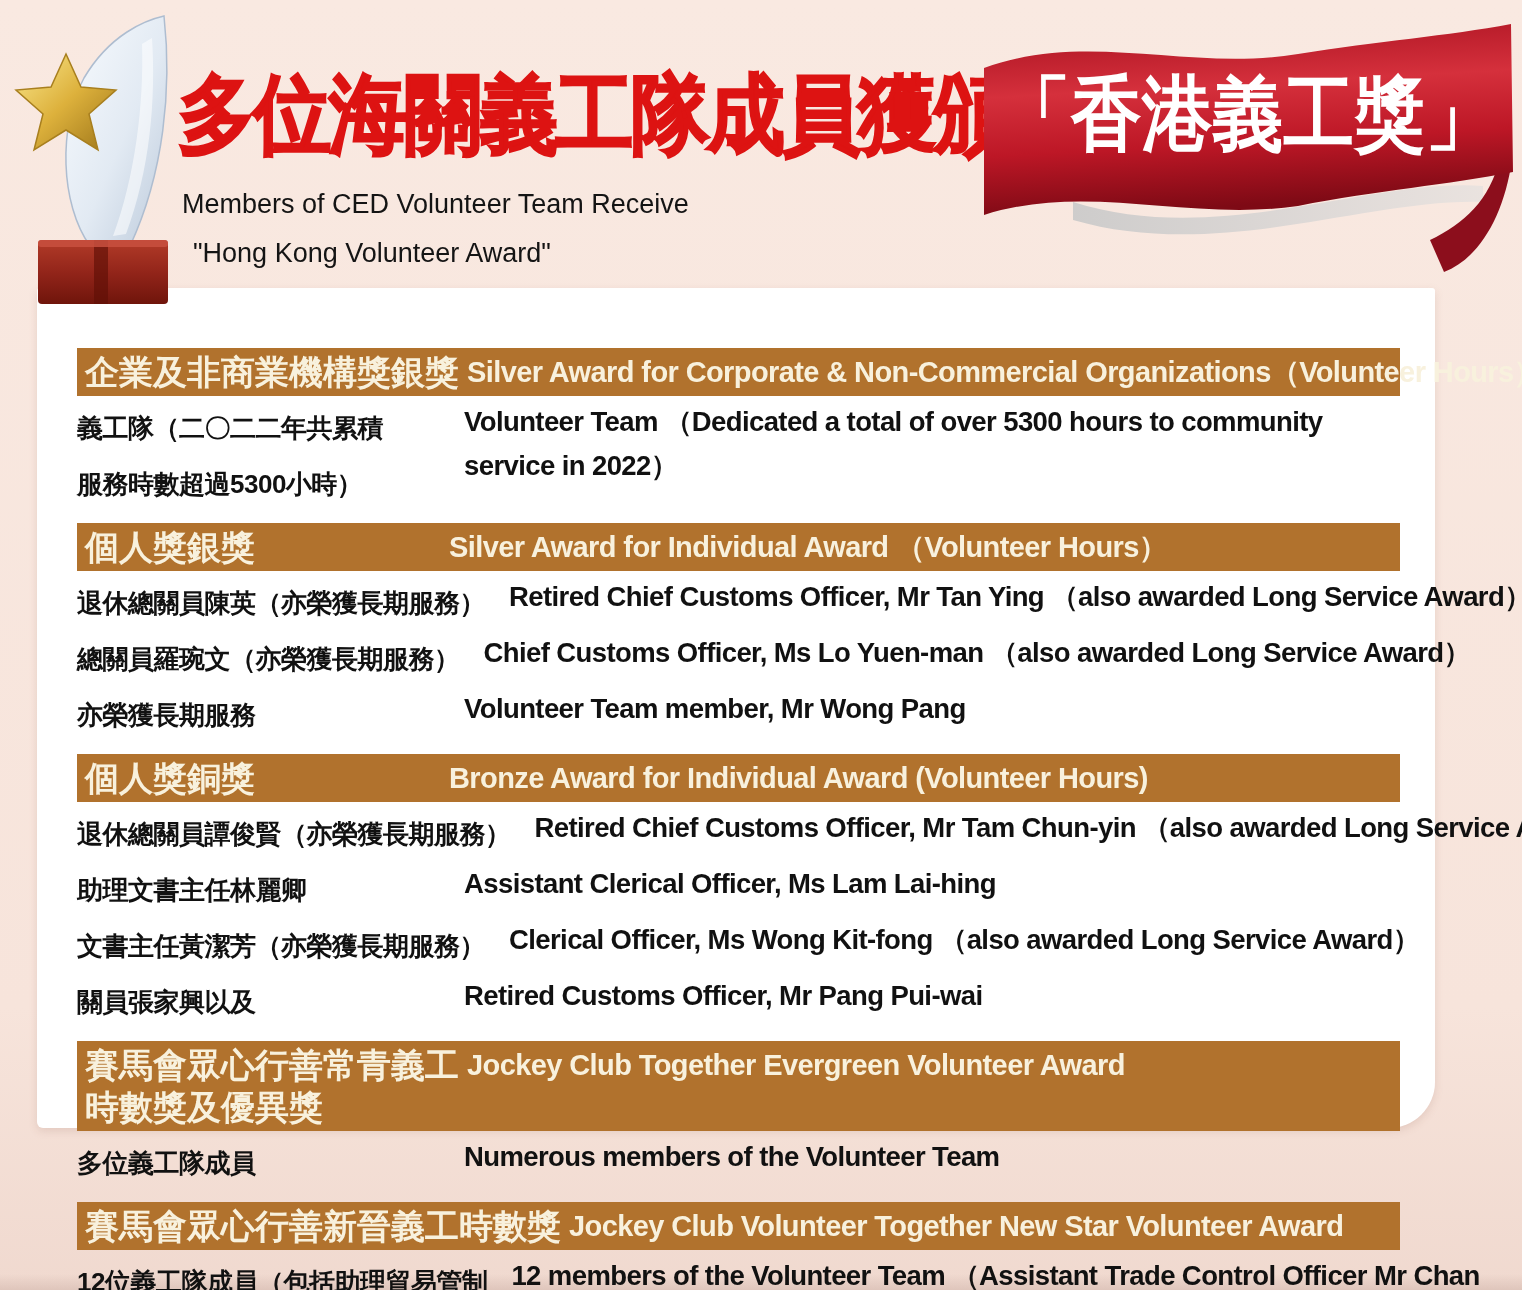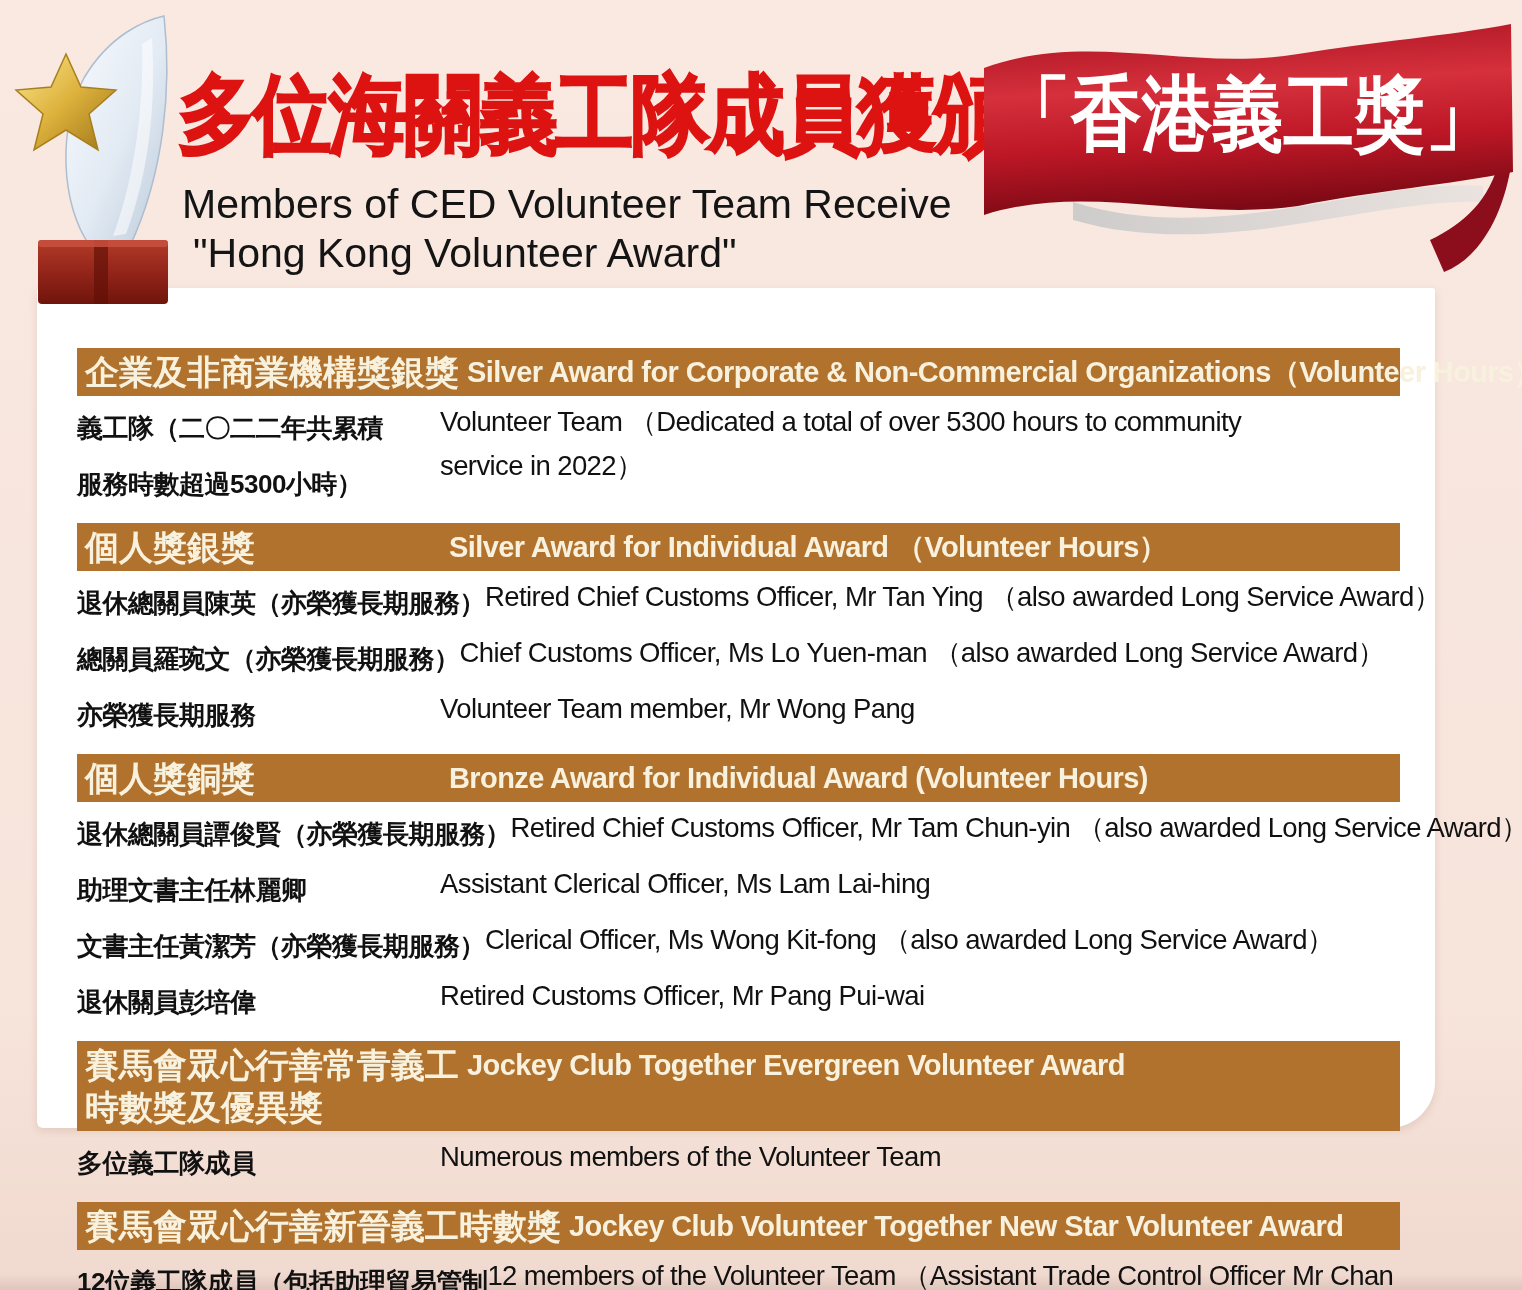--- a/index.html
+++ b/index.html
@@ -14,21 +14,21 @@
   }
   .trophy{position:absolute;left:14px;top:8px;z-index:5;}
   .page-title{
     position:absolute;left:178px;top:64px;z-index:3;
     font-size:86px;font-weight:900;color:#dd1312;line-height:1.18;
     letter-spacing:-2px;white-space:nowrap;
     transform:scaleX(0.90);transform-origin:left center;
     -webkit-text-stroke:2.5px #dd1312;
   }
   .subtitle{position:absolute;left:182px;top:180px;z-index:3;color:#141414;
-    font-size:41px;line-height:49px;font-weight:400;}
+    font-size:27px;line-height:49px;font-weight:400;}
   .subtitle .l2{margin-left:11px;}
   .ribbon{position:absolute;left:978px;top:10px;z-index:4;}
   .panel{
     position:absolute;left:37px;top:288px;width:1398px;height:840px;
     background:#ffffff;border-radius:3px 3px 46px 6px;z-index:2;
     box-shadow:0 3px 8px rgba(150,100,90,.18);
   }
   .awards-table{position:absolute;left:40px;top:60px;width:1326px;}
   .award-section + .award-section{margin-top:9px;}
   .bar{
@@ -36,22 +36,22 @@
     background:#b1722d;color:#f8f1dd;padding:3px 0 3px 8px;
   }
   .bar-zh{flex:0 0 auto;min-width:356px;font-size:34px;line-height:42px;
     font-weight:700;white-space:pre-line;letter-spacing:0px;padding-right:8px;}
   .bar-en{font-size:29px;line-height:42px;font-weight:700;letter-spacing:-0.6px;
     white-space:pre;}
   .rows{padding:4px 0 2px 0;}
   .row{display:flex;align-items:flex-start;}
   .row-zh{flex:0 0 363px;font-size:26px;line-height:56px;color:#111;
     font-weight:700;white-space:pre;letter-spacing:-0.5px;}
-  .row-en{font-size:27.5px;line-height:44px;color:#111;font-weight:400;
-    letter-spacing:-0.6px;white-space:pre;}
+  .row-en{font-size:27.5px;line-height:44px;color:#111;font-weight:700;
+    letter-spacing:-0.6px;white-space:pre;margin-left:24px;}
 </style>
 </head>
 <body>
 
 <svg class="trophy" width="180" height="300" viewBox="0 0 180 300">
   <defs>
     <linearGradient id="gGlass" x1="0" y1="0" x2="1" y2="1">
       <stop offset="0" stop-color="#f8fbfe"></stop>
         <stop offset="0.55" stop-color="#e2eaf3"></stop>
         <stop offset="1" stop-color="#bccadb"></stop>
@@ -160,21 +160,21 @@
     <span class="row-zh">助理文書主任林麗卿</span>
     <span class="row-en">Assistant Clerical Officer, Ms Lam Lai-hing</span>
   </div>
 
   <div class="row">
     <span class="row-zh">文書主任黃潔芳（亦榮獲長期服務）</span>
     <span class="row-en">Clerical Officer, Ms Wong Kit-fong （also awarded Long Service Award）</span>
   </div>
 
   <div class="row">
-    <span class="row-zh">退休關員彭培偉</span>
+    <span class="row-zh">關員張家興以及</span>
     <span class="row-en">Retired Customs Officer, Mr Pang Pui-wai</span>
   </div>
 </div>
   </section>
 
   <section class="award-section">
     <div class="bar">
       <span class="bar-zh">賽馬會眾心行善常青義工
 時數獎及優異獎</span>
       <span class="bar-en">Jockey Club Together Evergreen Volunteer Award</span>

